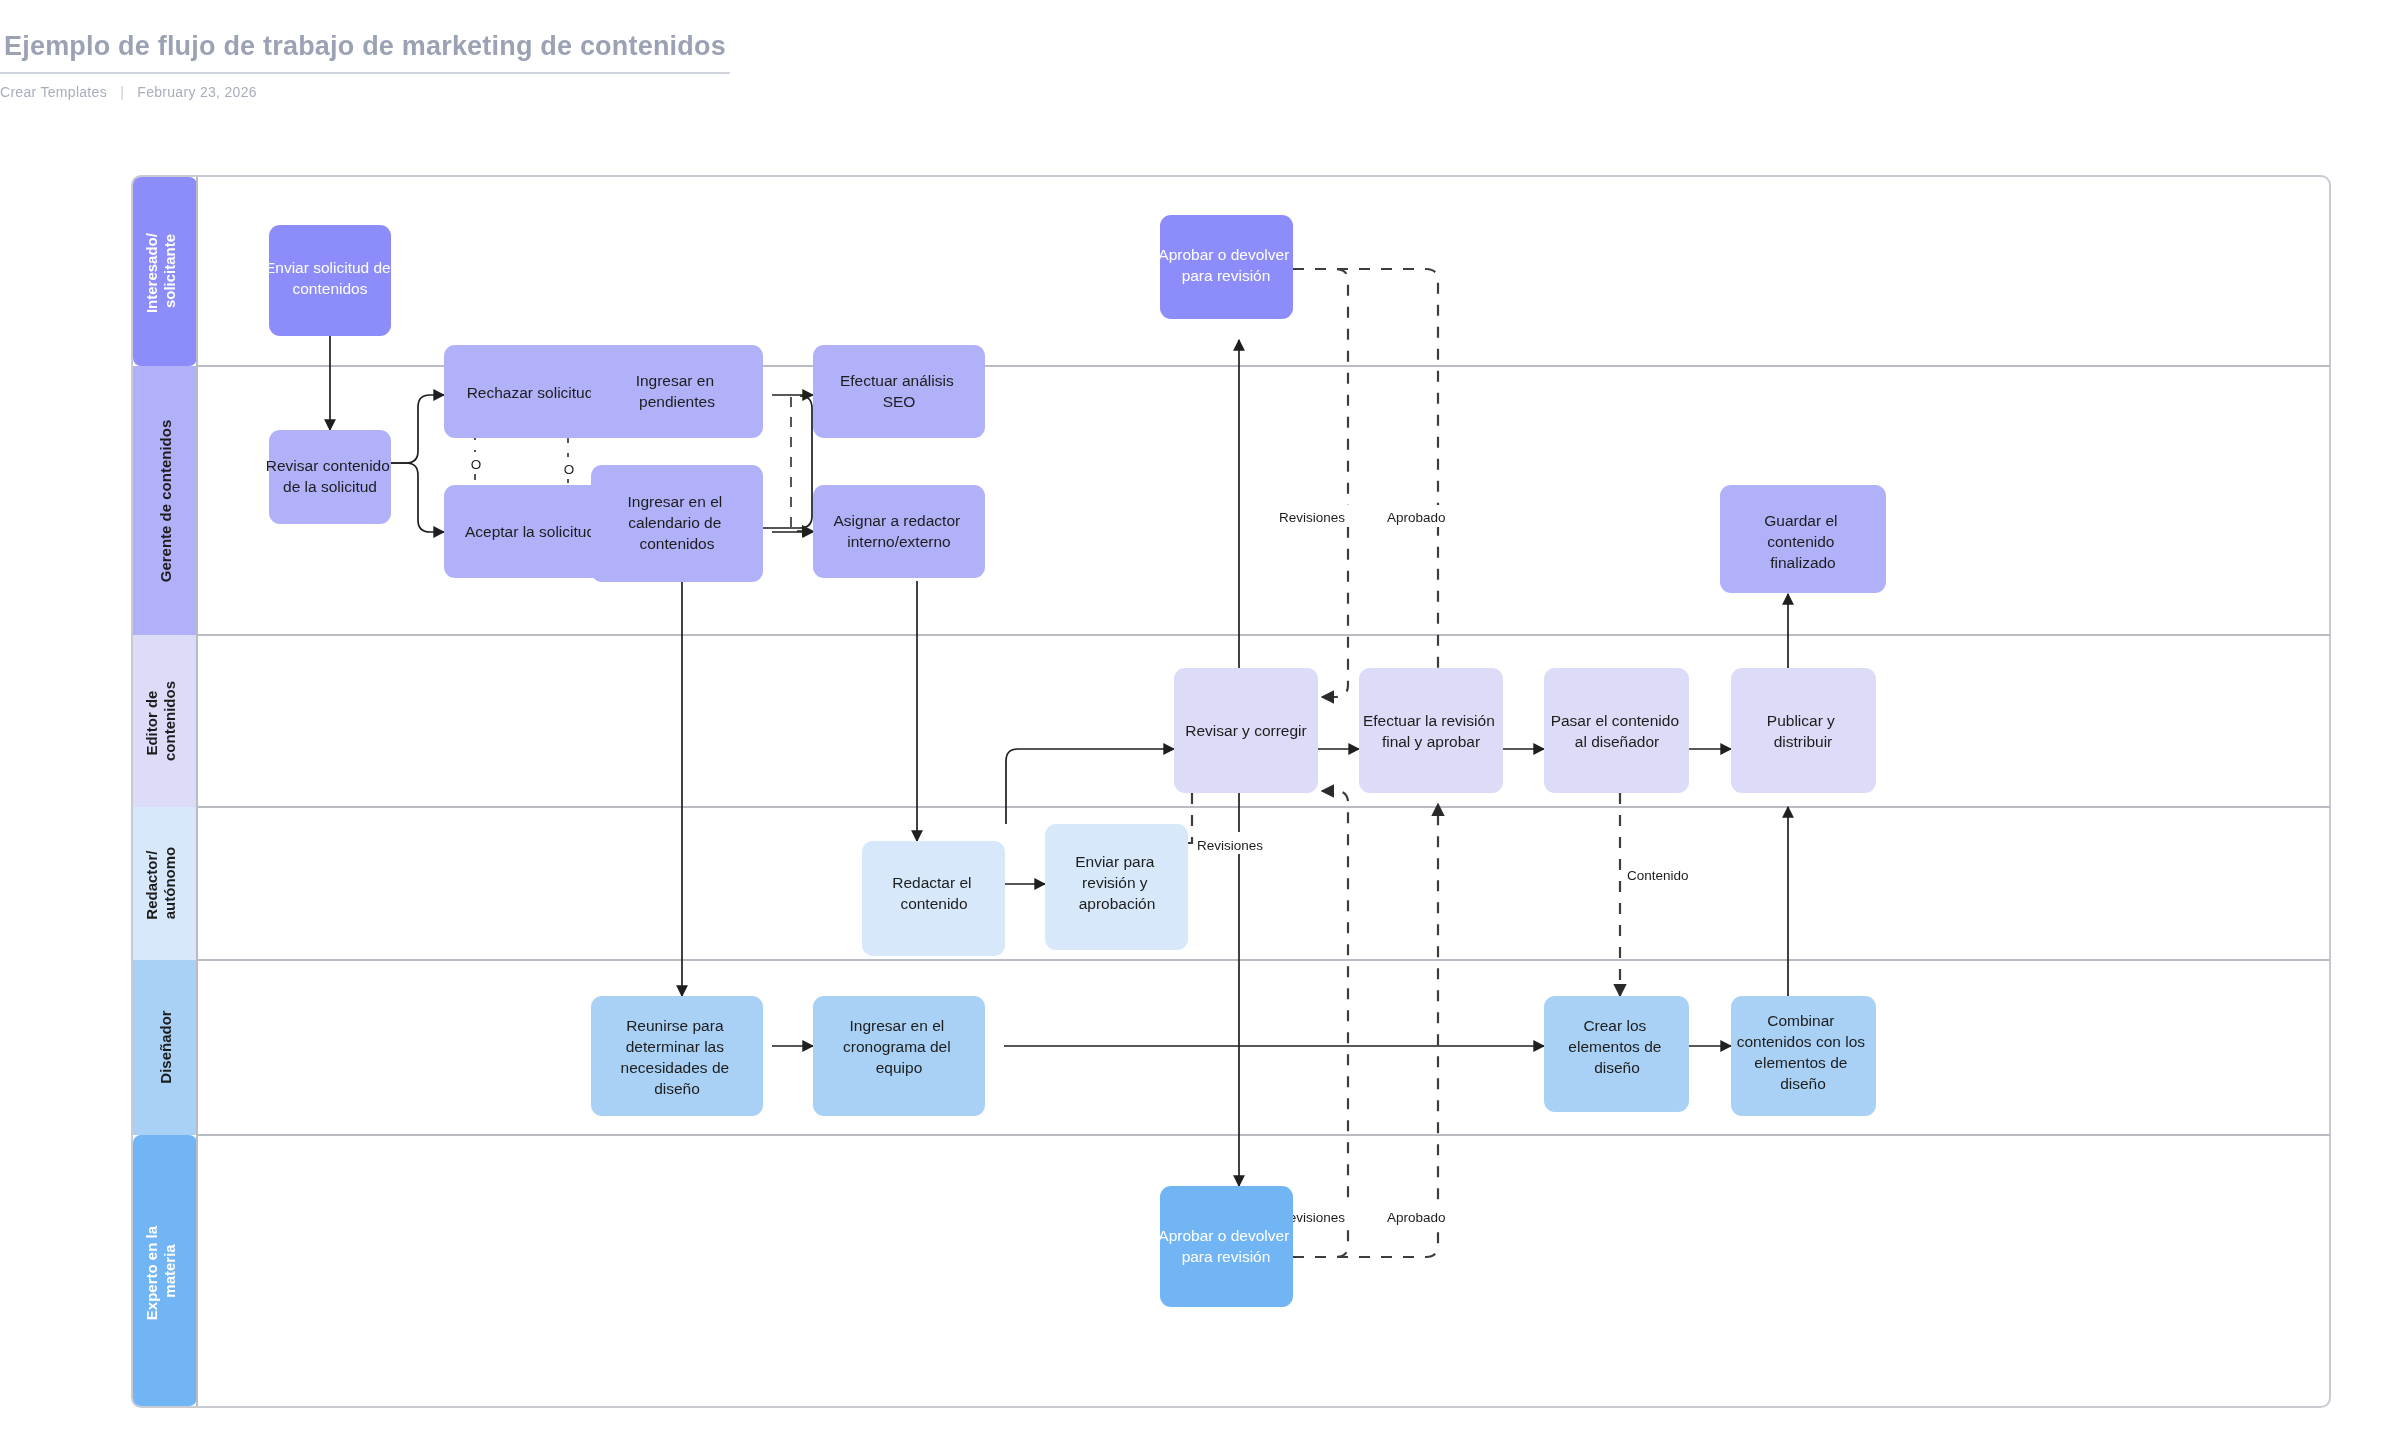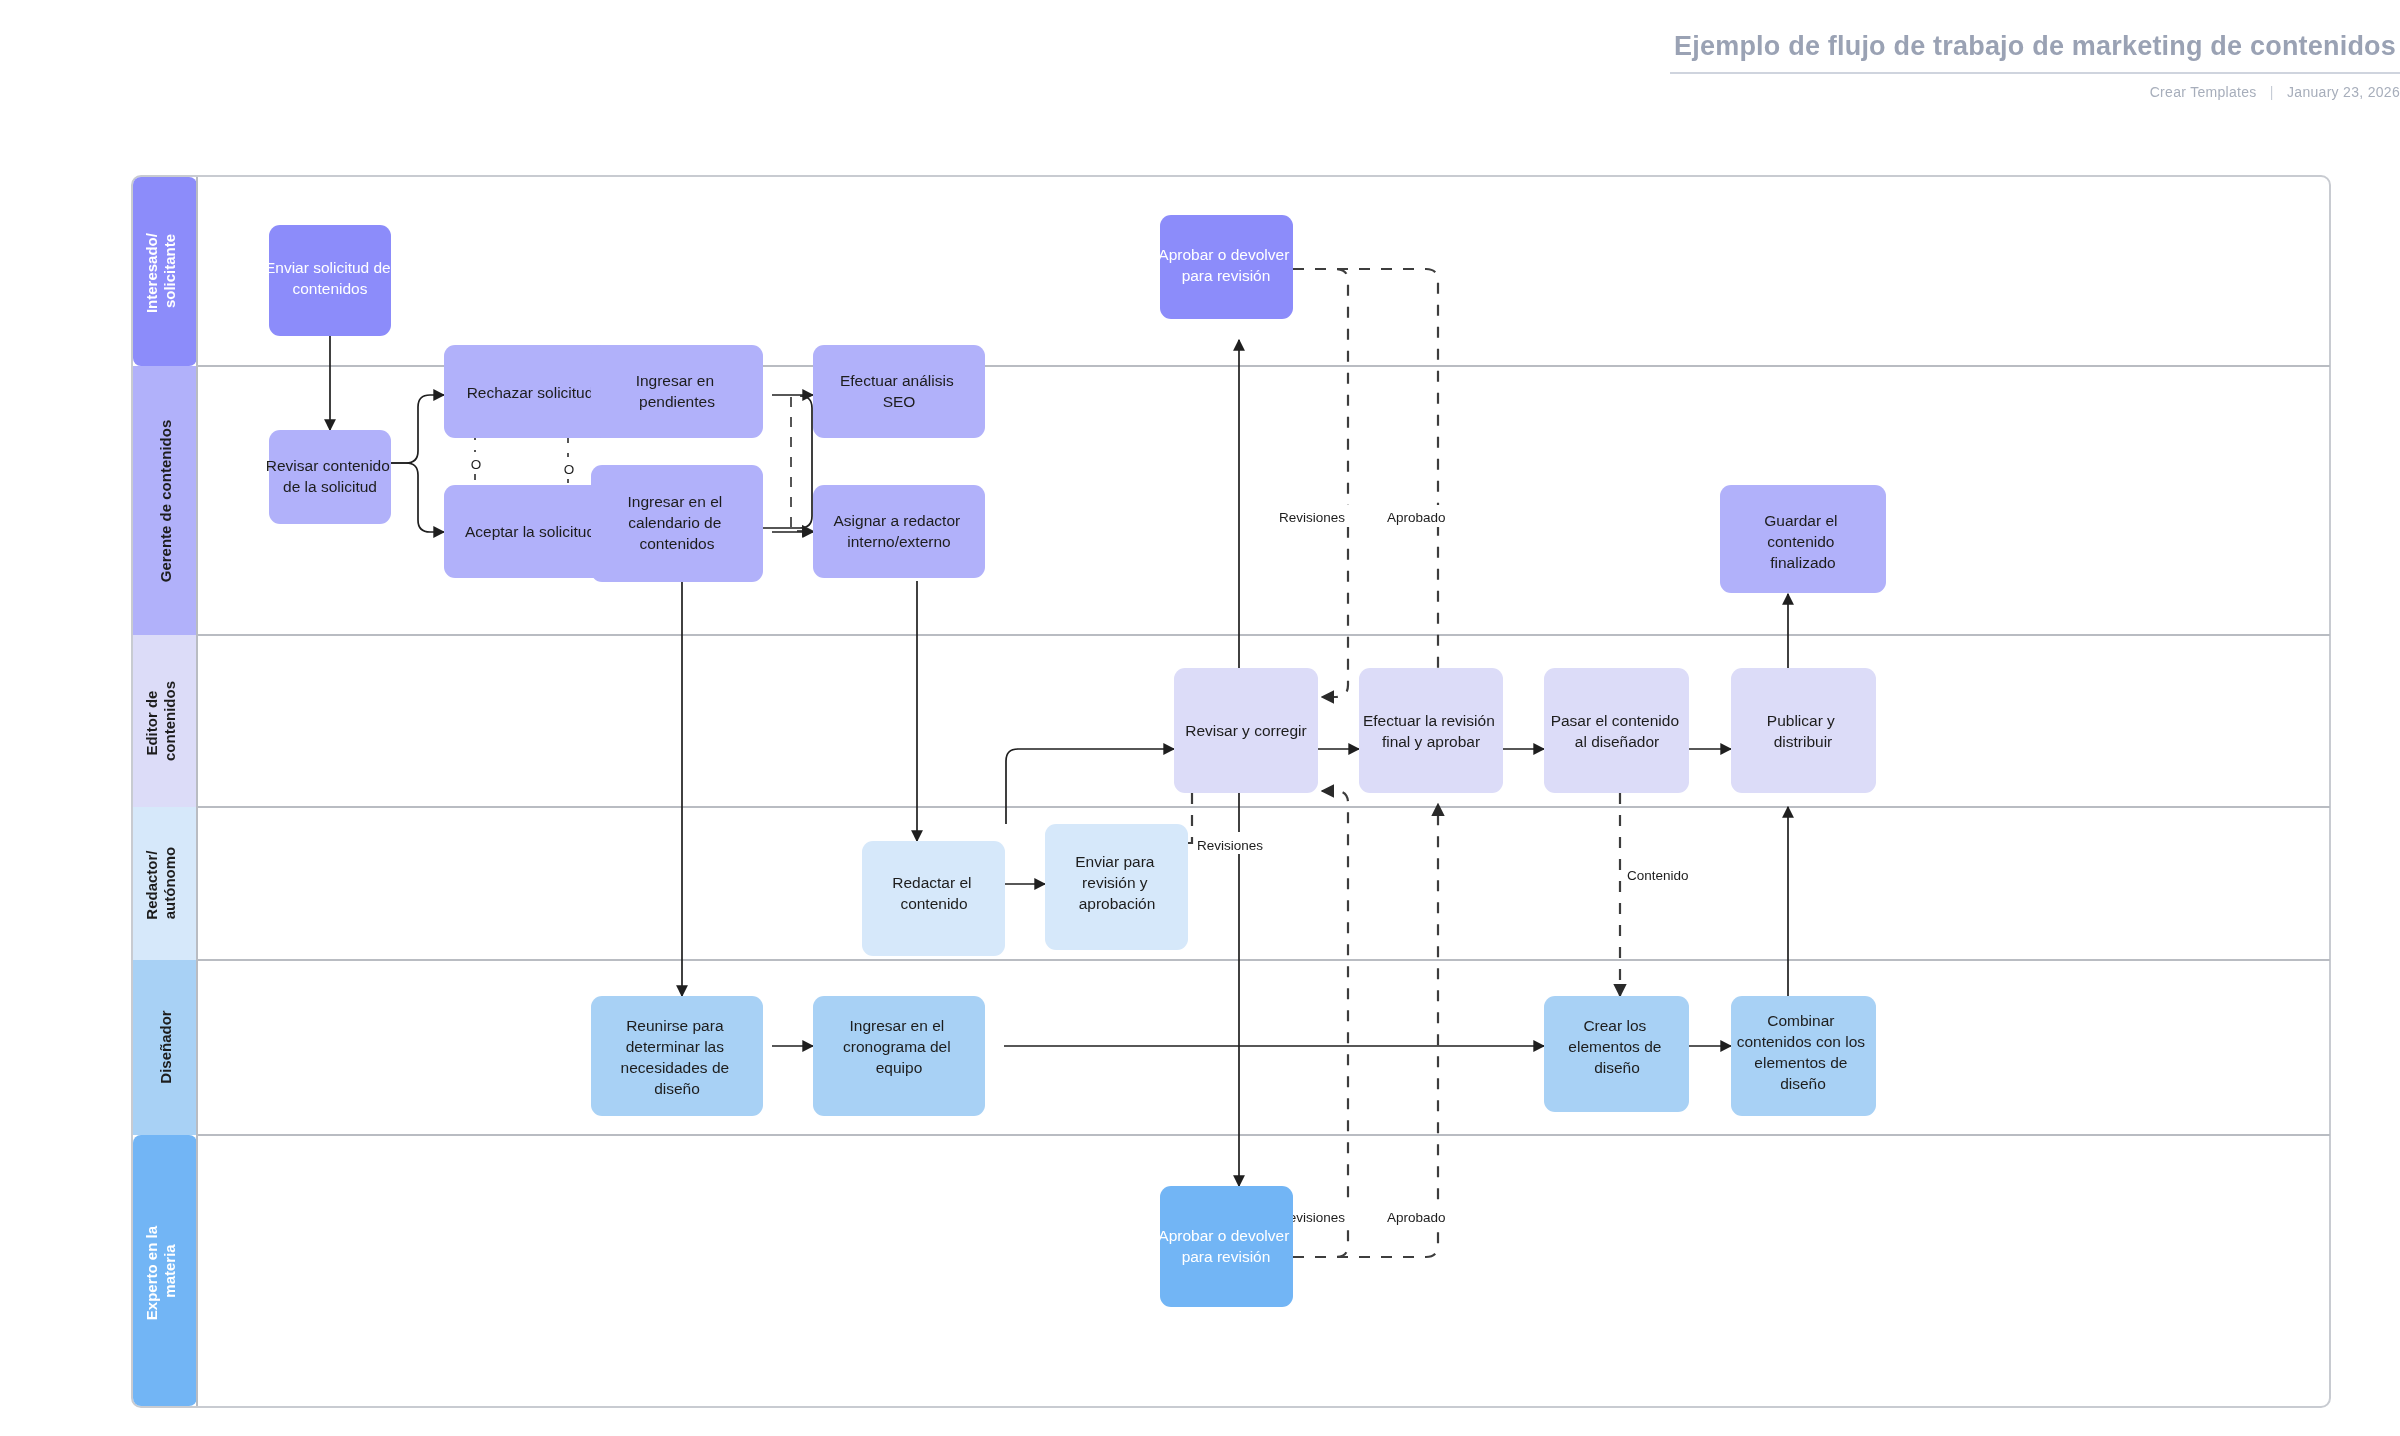--- a/index.html
+++ b/index.html
@@ -16,21 +16,21 @@
     width: 2400px;
     height: 1436px;
     background: #ffffff;
   }
   
   .doc-header {
     position: absolute;
     left: 0;
     top: 30px;
     width: 2400px;
-    text-align: right;
+    text-align: left;
   }
   .doc-title {
     font-size: 27px;
     font-weight: bold;
     color: #9aa2b4;
     letter-spacing: 0.2px;
     display: inline-block;
     padding: 0 4px 10px 4px;
     border-bottom: 2px solid #cfd4de;
     line-height: 1.2;
@@ -92,21 +92,21 @@
 </head>
 <body>
 
 <div id="page">
 
   <div class="doc-header">
     <div class="doc-title" style="color: rgb(154, 162, 180);">Ejemplo de flujo de trabajo de marketing de contenidos</div>
     <div class="doc-sub">
       <span>Crear Templates</span>
       <span class="sep">|</span>
-      <span>January 23, 2026</span>
+      <span>February 23, 2026</span>
     </div>
   </div>
 
   <div id="frame">
   <svg class="board" width="2200" height="1233" viewBox="0 0 2200 1233" xmlns="http://www.w3.org/2000/svg">
     <defs>
       <marker id="arrow" viewBox="0 0 10 10" refX="9" refY="5" markerWidth="7" markerHeight="7" orient="auto-start-reverse">
         <path d="M 0 0 L 10 5 L 0 10 z" fill="#1f1f1f"></path>
       </marker>
       <marker id="arrowD" viewBox="0 0 10 10" refX="9" refY="5" markerWidth="6.2" markerHeight="6.2" orient="auto-start-reverse">

